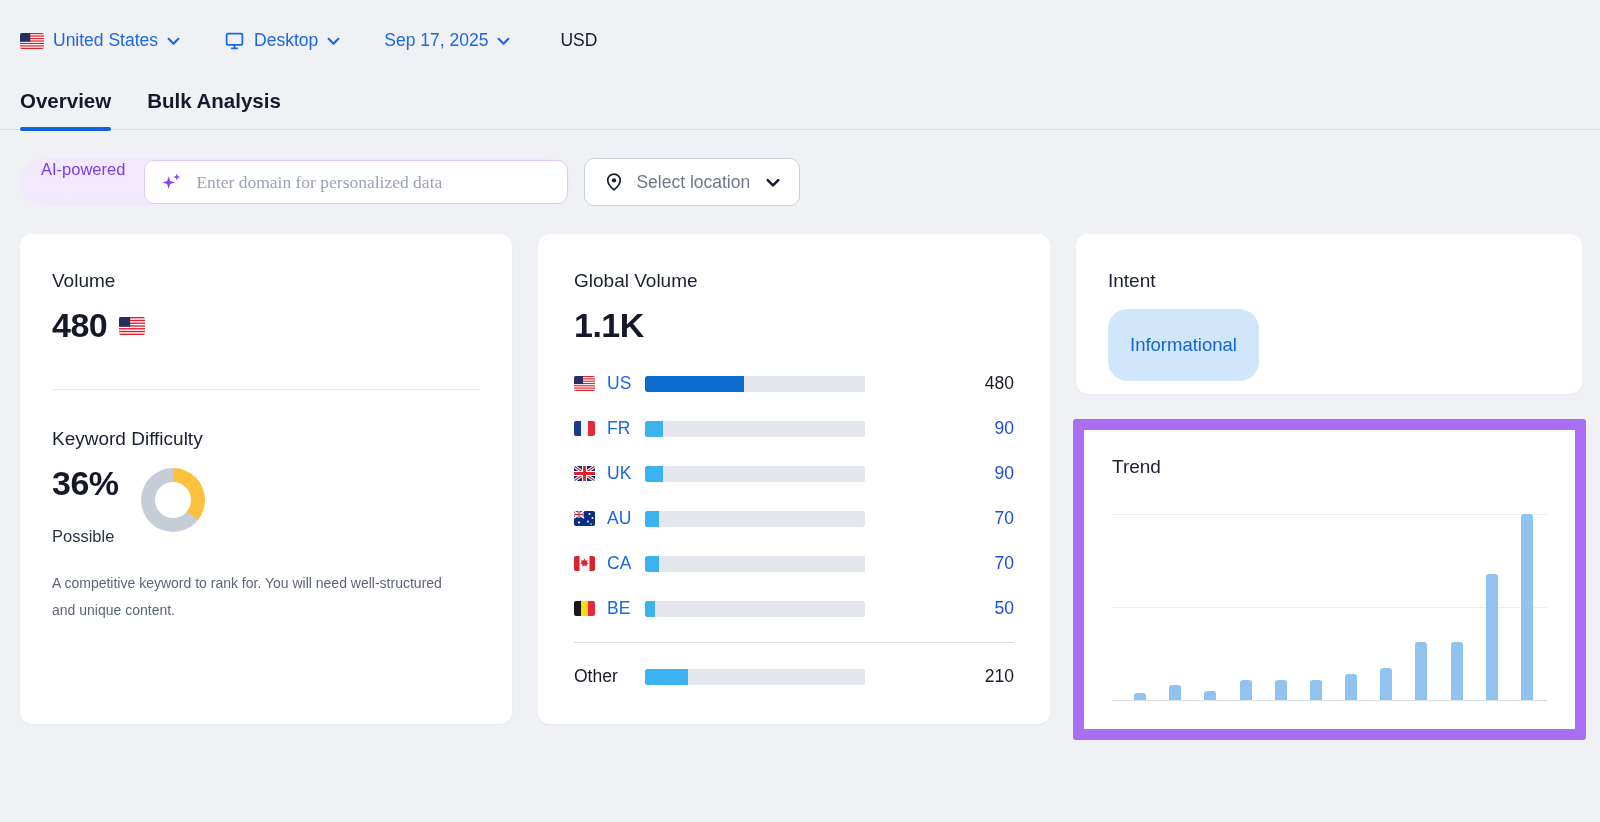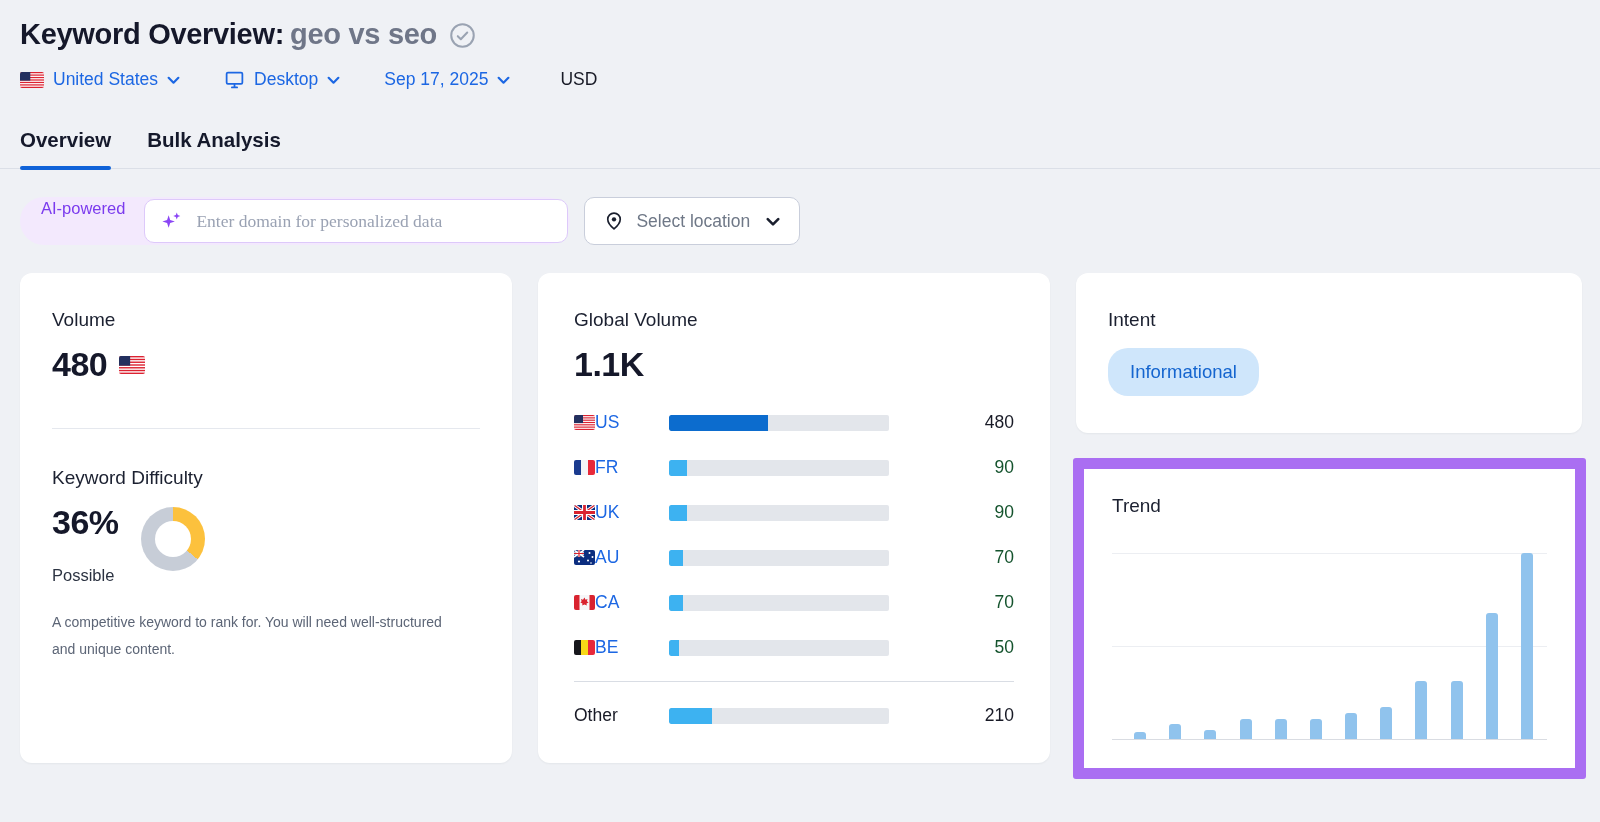--- a/index.html
+++ b/index.html
@@ -67,63 +67,54 @@
   .kd-num{font-size:34px;font-weight:700;letter-spacing:-.5px;color:#15182a}
   .kd-possible{font-size:16.5px;color:#2c3342;margin-top:24px}
   .donut{width:64px;height:64px;border-radius:50%;position:relative;margin-top:4px;
        background:conic-gradient(#fcc13d 0 var(--kd,36%), #c7cdd7 var(--kd,36%) 100%)}
   .donut::after{content:"";position:absolute;inset:14px;background:#fff;border-radius:50%}
   .kd-desc{font-size:14px;line-height:27px;color:#5c6576;margin:24px 0 0;max-width:410px}
 
   
   .gv-rows{margin-top:16px}
   .gv-row{display:flex;align-items:center;height:45px}
-  .gv-left{width:95px;display:flex;align-items:center;flex:0 0 auto}
+  .gv-left{width:71px;display:flex;align-items:center;gap:12px;flex:0 0 auto}
   .gv-code{font-size:17.5px;color:#1c67e3}
   .gv-code.dark{color:#181a26}
   .gv-track{width:220px;height:16px;background:#e3e6eb;border-radius:2px;overflow:hidden;flex:0 0 auto}
   .gv-fill{height:100%;background:#3db2f1;border-radius:2px 0 0 2px}
   .gv-fill.dark-fill{background:#0c6cce}
-  .gv-val{margin-left:auto;font-size:17.5px;color:#14532d}
+  .gv-val{margin-left:auto;font-size:17.5px;color:#1d4ed8}
   .gv-val.dark{color:#181a26}
   .gv-divider{border-top:1px solid #d9dde4;margin:11px 0}
 
   
   .intent-card{height:160px;padding:36px 32px}
   .badges{display:flex;gap:14px;margin-top:17px}
   .badge{height:40px;border-radius:20px;display:inline-flex;align-items:center;
-       padding:4px 22px;font-size:18.5px;white-space:nowrap}
+       padding:16px 22px;font-size:18.5px;white-space:nowrap}
   .badge.informational{background:#cfe6fb;color:#1465cf}
   .badge.commercial{background:#fbd572;color:#a3561c}
 
   
   .trend-box{margin:25px -4px 0 -3px;border:11px solid #aa6ef2;border-radius:3px;
        background:#fff;height:321px;box-sizing:border-box;padding:26px 28px 0}
   .trend-chart{position:relative;height:186px;margin-top:36px;border-bottom:1px solid #d9dce2}
   .grid-line{position:absolute;left:0;right:0;border-top:1px solid #eceef2}
   .grid-top{top:0}
   .grid-mid{top:50%}
   .trend-bars{position:absolute;left:0;right:0;bottom:0;top:0;
        display:flex;align-items:flex-end;justify-content:space-between;padding:0 14px 0 22px}
   .trend-bar{width:12px;background:#90c3ed;border-radius:3px 3px 0 0}
 </style>
 </head>
 <body>
 
 <div class="page">
 
-  <div class="title-row">
-    <h1 class="page-title" style="margin:0"><span>Keyword Overview:</span><span class="kw">geo vs seo</span></h1>
-    <span class="check-icon">
-      <svg viewBox="0 0 24 24" width="27" height="27" fill="none" stroke="#9aa3b2" stroke-width="1.8">
-        <circle cx="12" cy="12" r="10"></circle>
-        <path d="M7.8 12.6l2.7 2.7 5.7-6" stroke-linecap="round" stroke-linejoin="round"></path>
-      </svg>
-    </span>
-  </div>
 
   <div class="filters">
     <button class="filter">
       <span class="flag flag-md">
           <svg preserveAspectRatio="none" viewBox="0 0 21 15">
             <rect width="21" height="15" fill="#fff"></rect>
             <g fill="#dc2231">
               <rect y="0" width="21" height="1.16"></rect>
               <rect y="2.31" width="21" height="1.16"></rect>
               <rect y="4.62" width="21" height="1.16"></rect>

